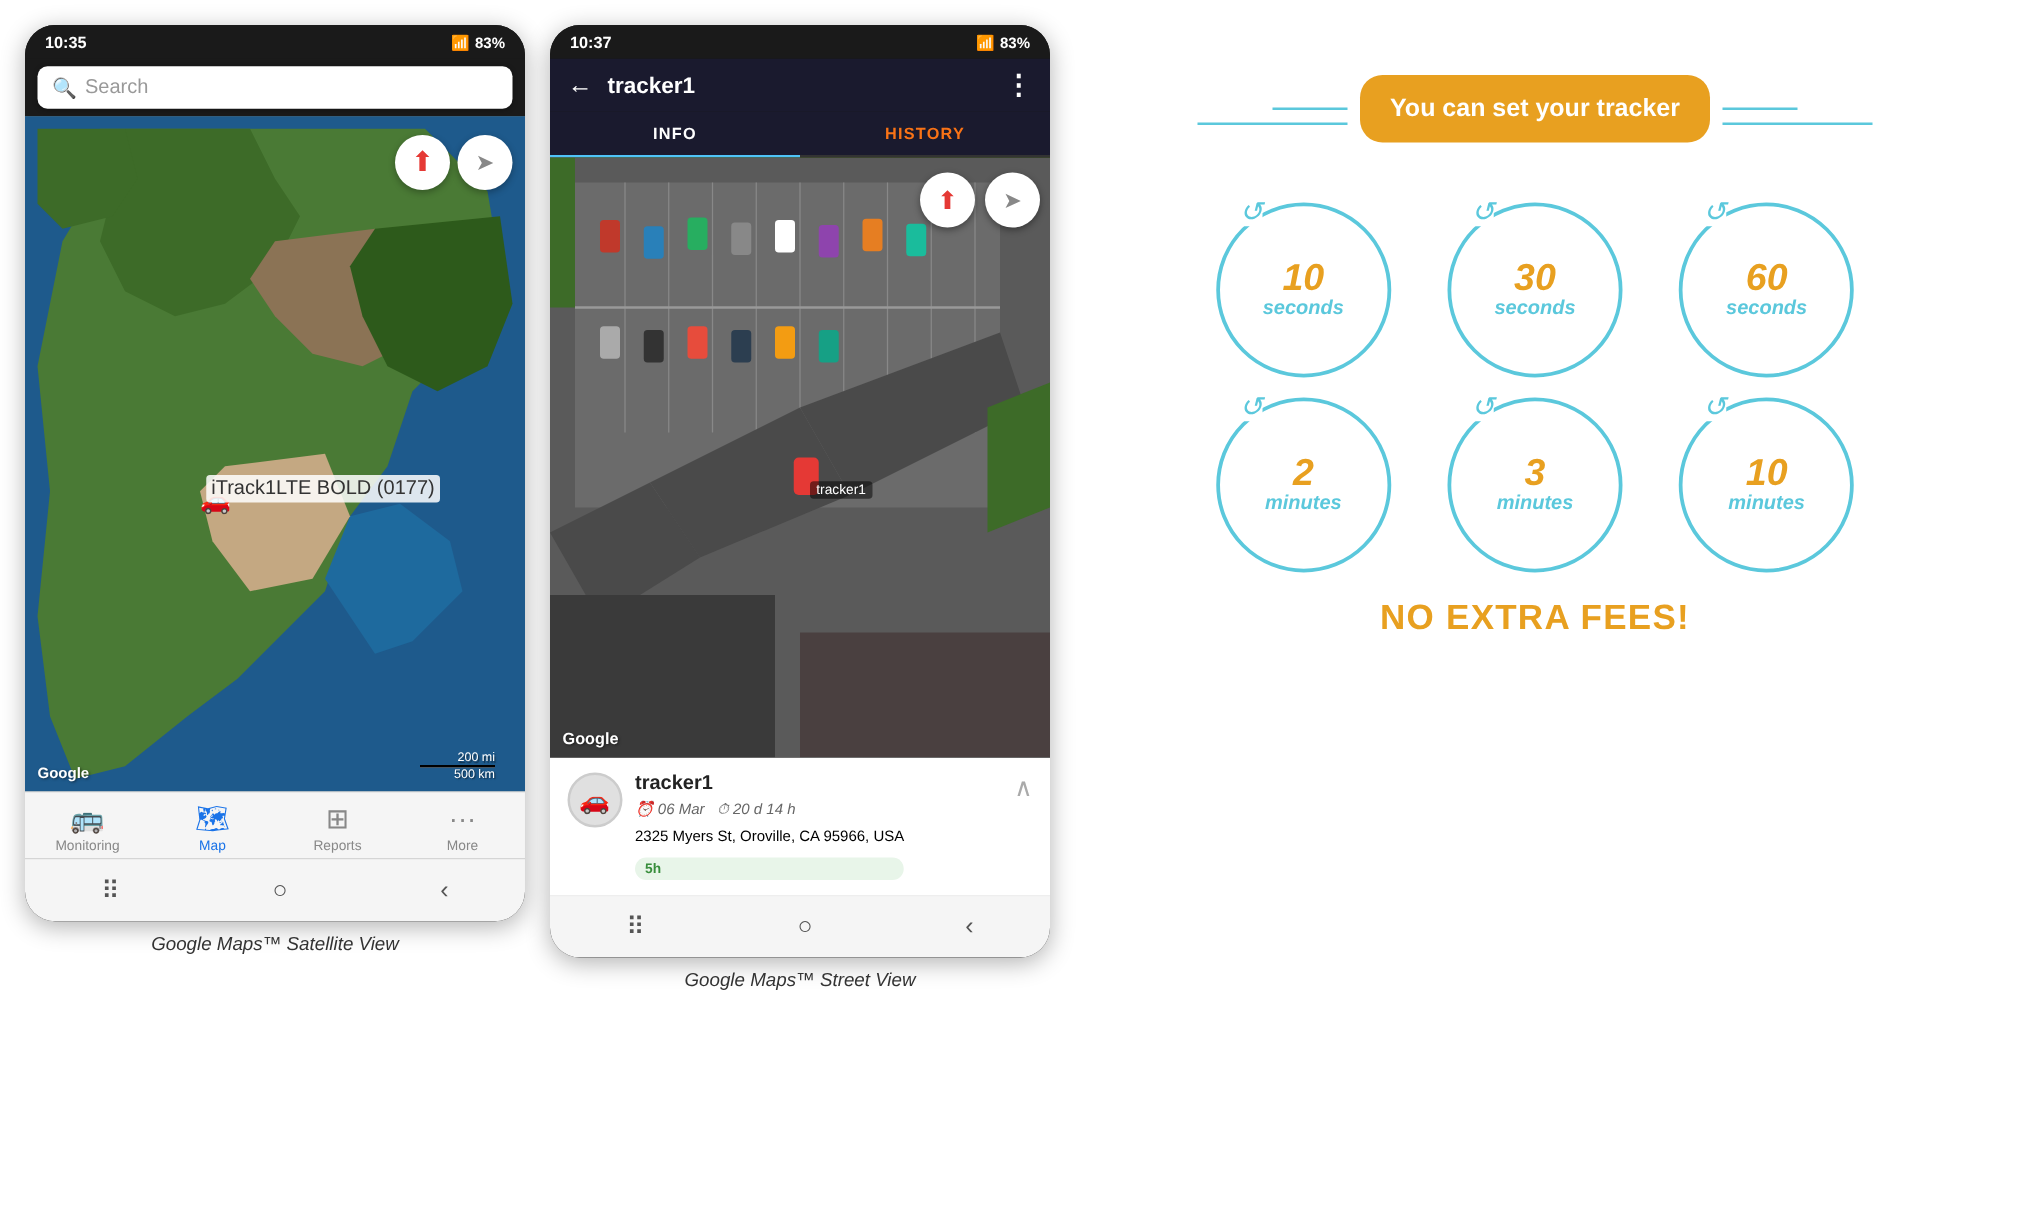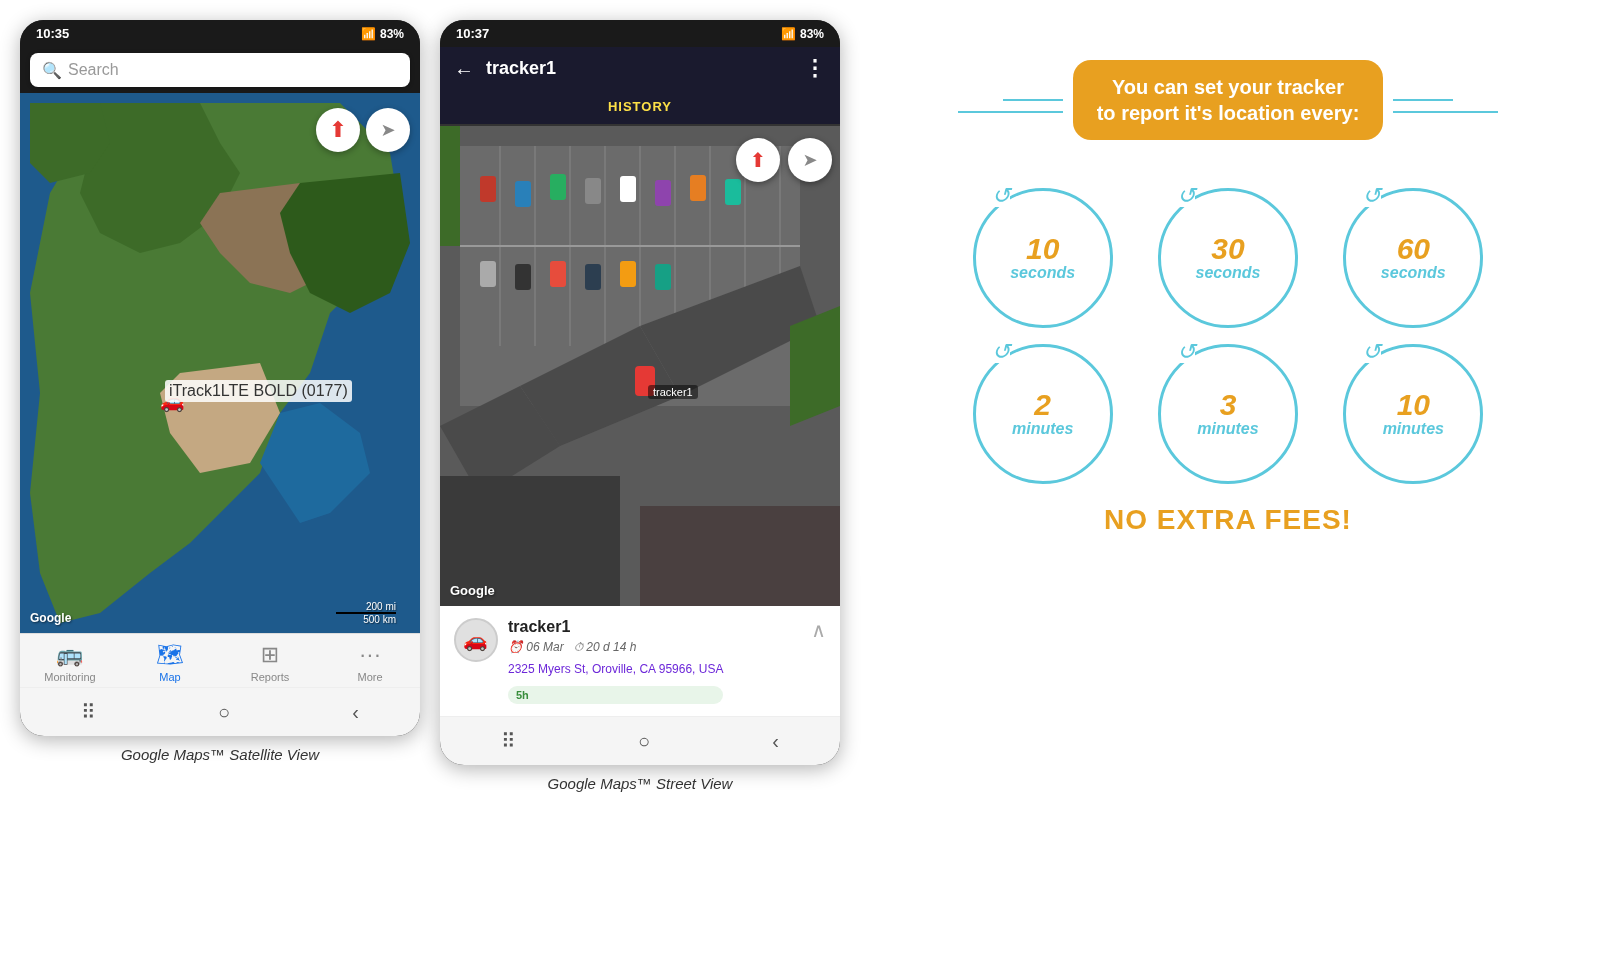--- a/index.html
+++ b/index.html
@@ -250,21 +250,21 @@
       display: flex;
       border-bottom: 2px solid #333;
     }
 
     .tab-item {
       flex: 1;
       text-align: center;
       padding: 10px;
       font-size: 13px;
       font-weight: 600;
-      color: #fde047;
+      color: #f97316;
       letter-spacing: 1px;
     }
 
     .tab-item.active {
       color: #fff;
       border-bottom: 2px solid #4fc3f7;
       margin-bottom: -2px;
     }
 
     .aerial-map {
@@ -376,21 +376,21 @@
     .tracker-meta {
       display: flex;
       gap: 10px;
       font-size: 12px;
       color: #666;
       font-style: italic;
     }
 
     .tracker-address {
       font-size: 12px;
-      color: #6d28d9;
+      color: #000000;
       margin-top: 4px;
     }
 
     .expand-btn {
       color: #aaa;
       font-size: 20px;
     }
 
     .duration-badge {
       background: #e8f5e9;
@@ -645,20 +645,23 @@
         </div>
       </div>
 
       <div class="phone2-header">
         <span class="back-arrow">←</span>
         <span class="tracker-title">tracker1</span>
         <span class="more-dots">⋮</span>
       </div>
 
       <div class="tabs-bar">
+        <div class="tab-item active">
+          <span>INFO</span>
+        </div>
         <div class="tab-item">
           <span>HISTORY</span>
         </div>
       </div>
 
       <div class="aerial-map">
         <svg class="map-svg" viewBox="0 0 400 480" xmlns="http://www.w3.org/2000/svg">
 
           <rect width="400" height="480" fill="#5a5a5a"></rect>
 
@@ -748,21 +751,20 @@
   </div>
 
   <div class="right-panel">
     <div class="tracker-promo-box">
 
       <div class="banner-wrapper">
         <div class="banner-line"></div>
         <div class="promo-title-banner">
           <div class="promo-title-text">
             <div>You can set your tracker</div>
-            <div>to report it's location every:</div>
           </div>
         </div>
         <div class="banner-line"></div>
       </div>
 
       <div class="interval-grid">
 
         <div class="interval-circle">
           <span class="interval-number">10</span>
           <span class="interval-unit">seconds</span>

